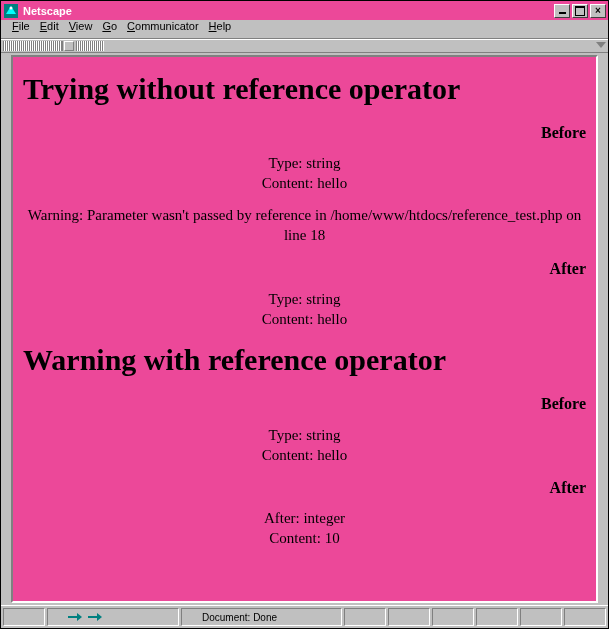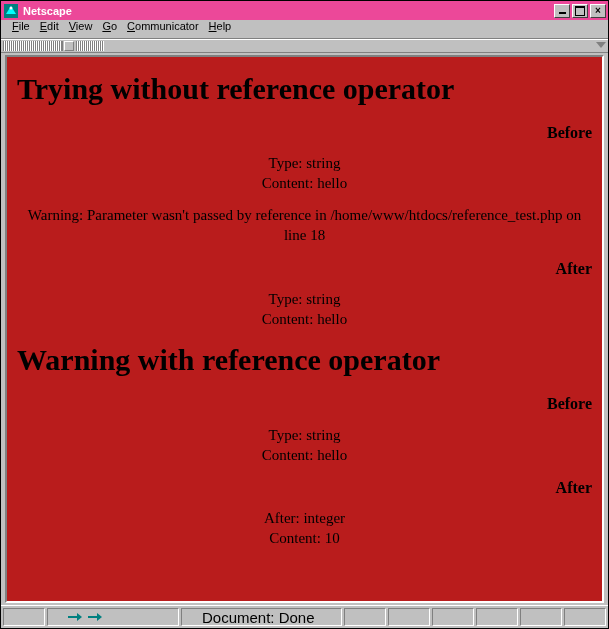--- a/index.html
+++ b/index.html
@@ -93,24 +93,24 @@
   .toolright {
     position:absolute; right:2px; top:2px;
     width:0; height:0;
     border-left:5px solid transparent;
     border-right:5px solid transparent;
     border-top:6px solid #808080;
   }
   
   .content-wrap {
     flex: 1;
-    margin: 2px 4px;
+    margin: 2px 10px;
     border: 2px solid;
     border-color: #808080 #fff #fff #808080;
-    background: #b91c1c;
+    background: #ec4899;
     overflow: auto;
   }
   .doc {
     font-family: "Times New Roman", serif;
     color: #000;
     padding: 8px 10px 12px 10px;
     font-size: 15px;
     line-height: 1.2;
   }
   .doc h1 {
@@ -136,21 +136,21 @@
     display: flex;
     align-items: stretch;
     padding: 2px;
     gap: 2px;
   }
   .statuscell {
     border: 1px solid;
     border-color: #808080 #fff #fff #808080;
     display: flex; align-items: center;
     padding: 0 20px;
-    font-size: 15px;
+    font-size: 10px;
   }
   .sc-left { width: 26px; justify-content:center; }
   .sc-nav  { width: 132px; }
   .sc-main { flex: 1; }
   .sc-icon { width: 22px; justify-content:center; }
   .sc-prog { width: 22px; justify-content:center; }
   .arr { display:inline-flex; align-items:center; }
   .arr .stem { width:9px;height:2px;background:#008080; }
   .arr .head { width:0;height:0;border-top:4px solid transparent;border-bottom:4px solid transparent;border-left:5px solid #008080; }
   .statusbar svg { display:block; }

